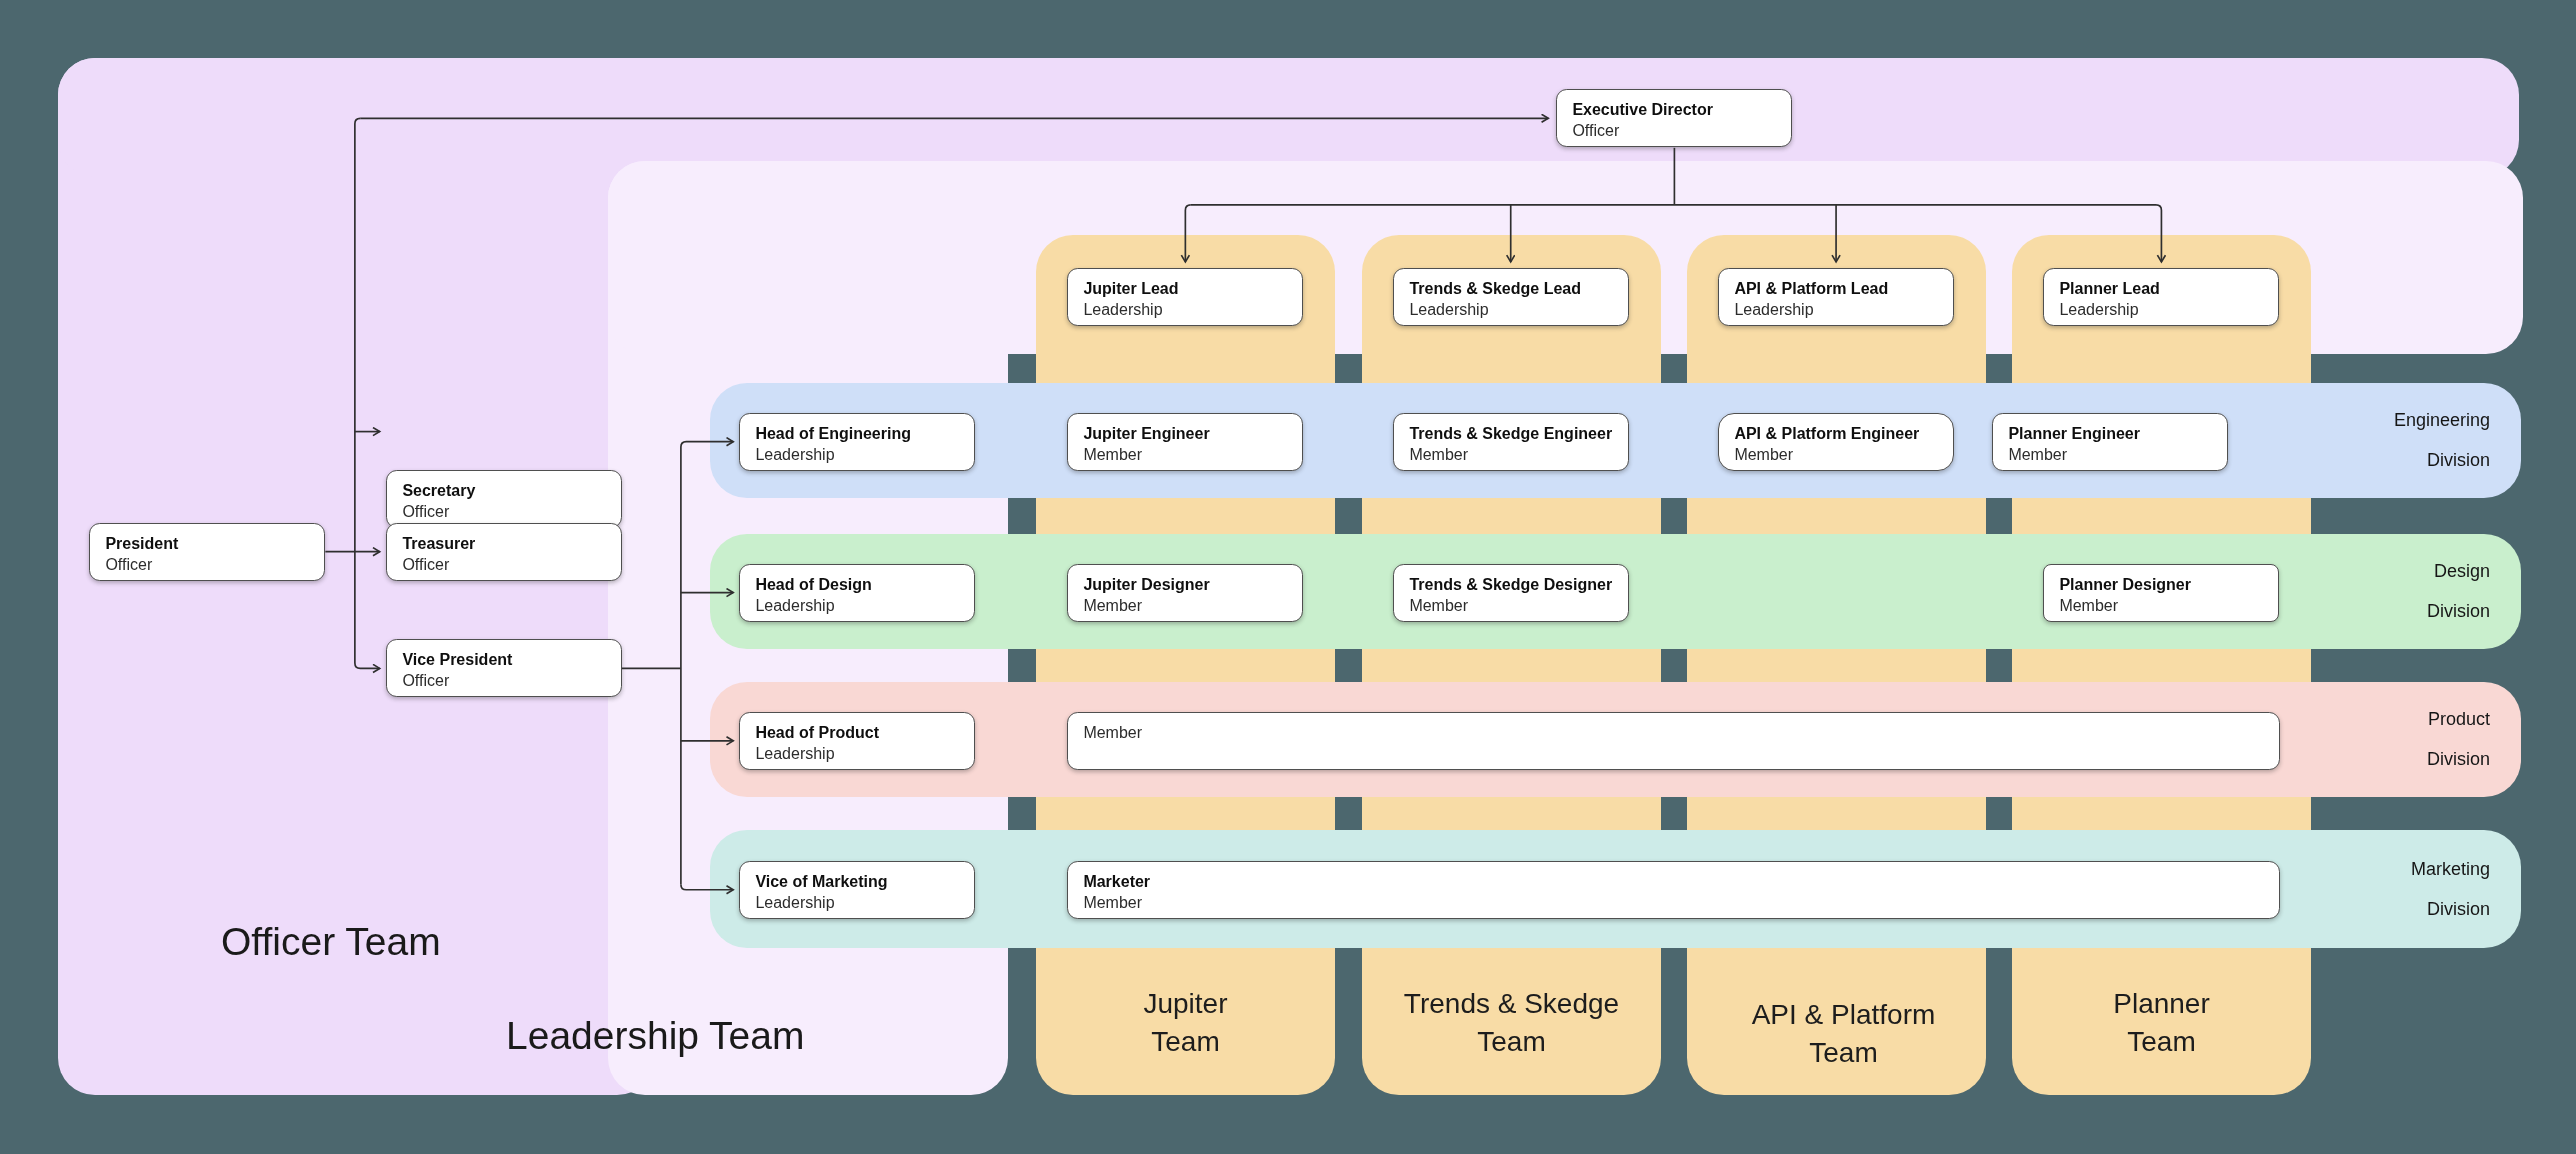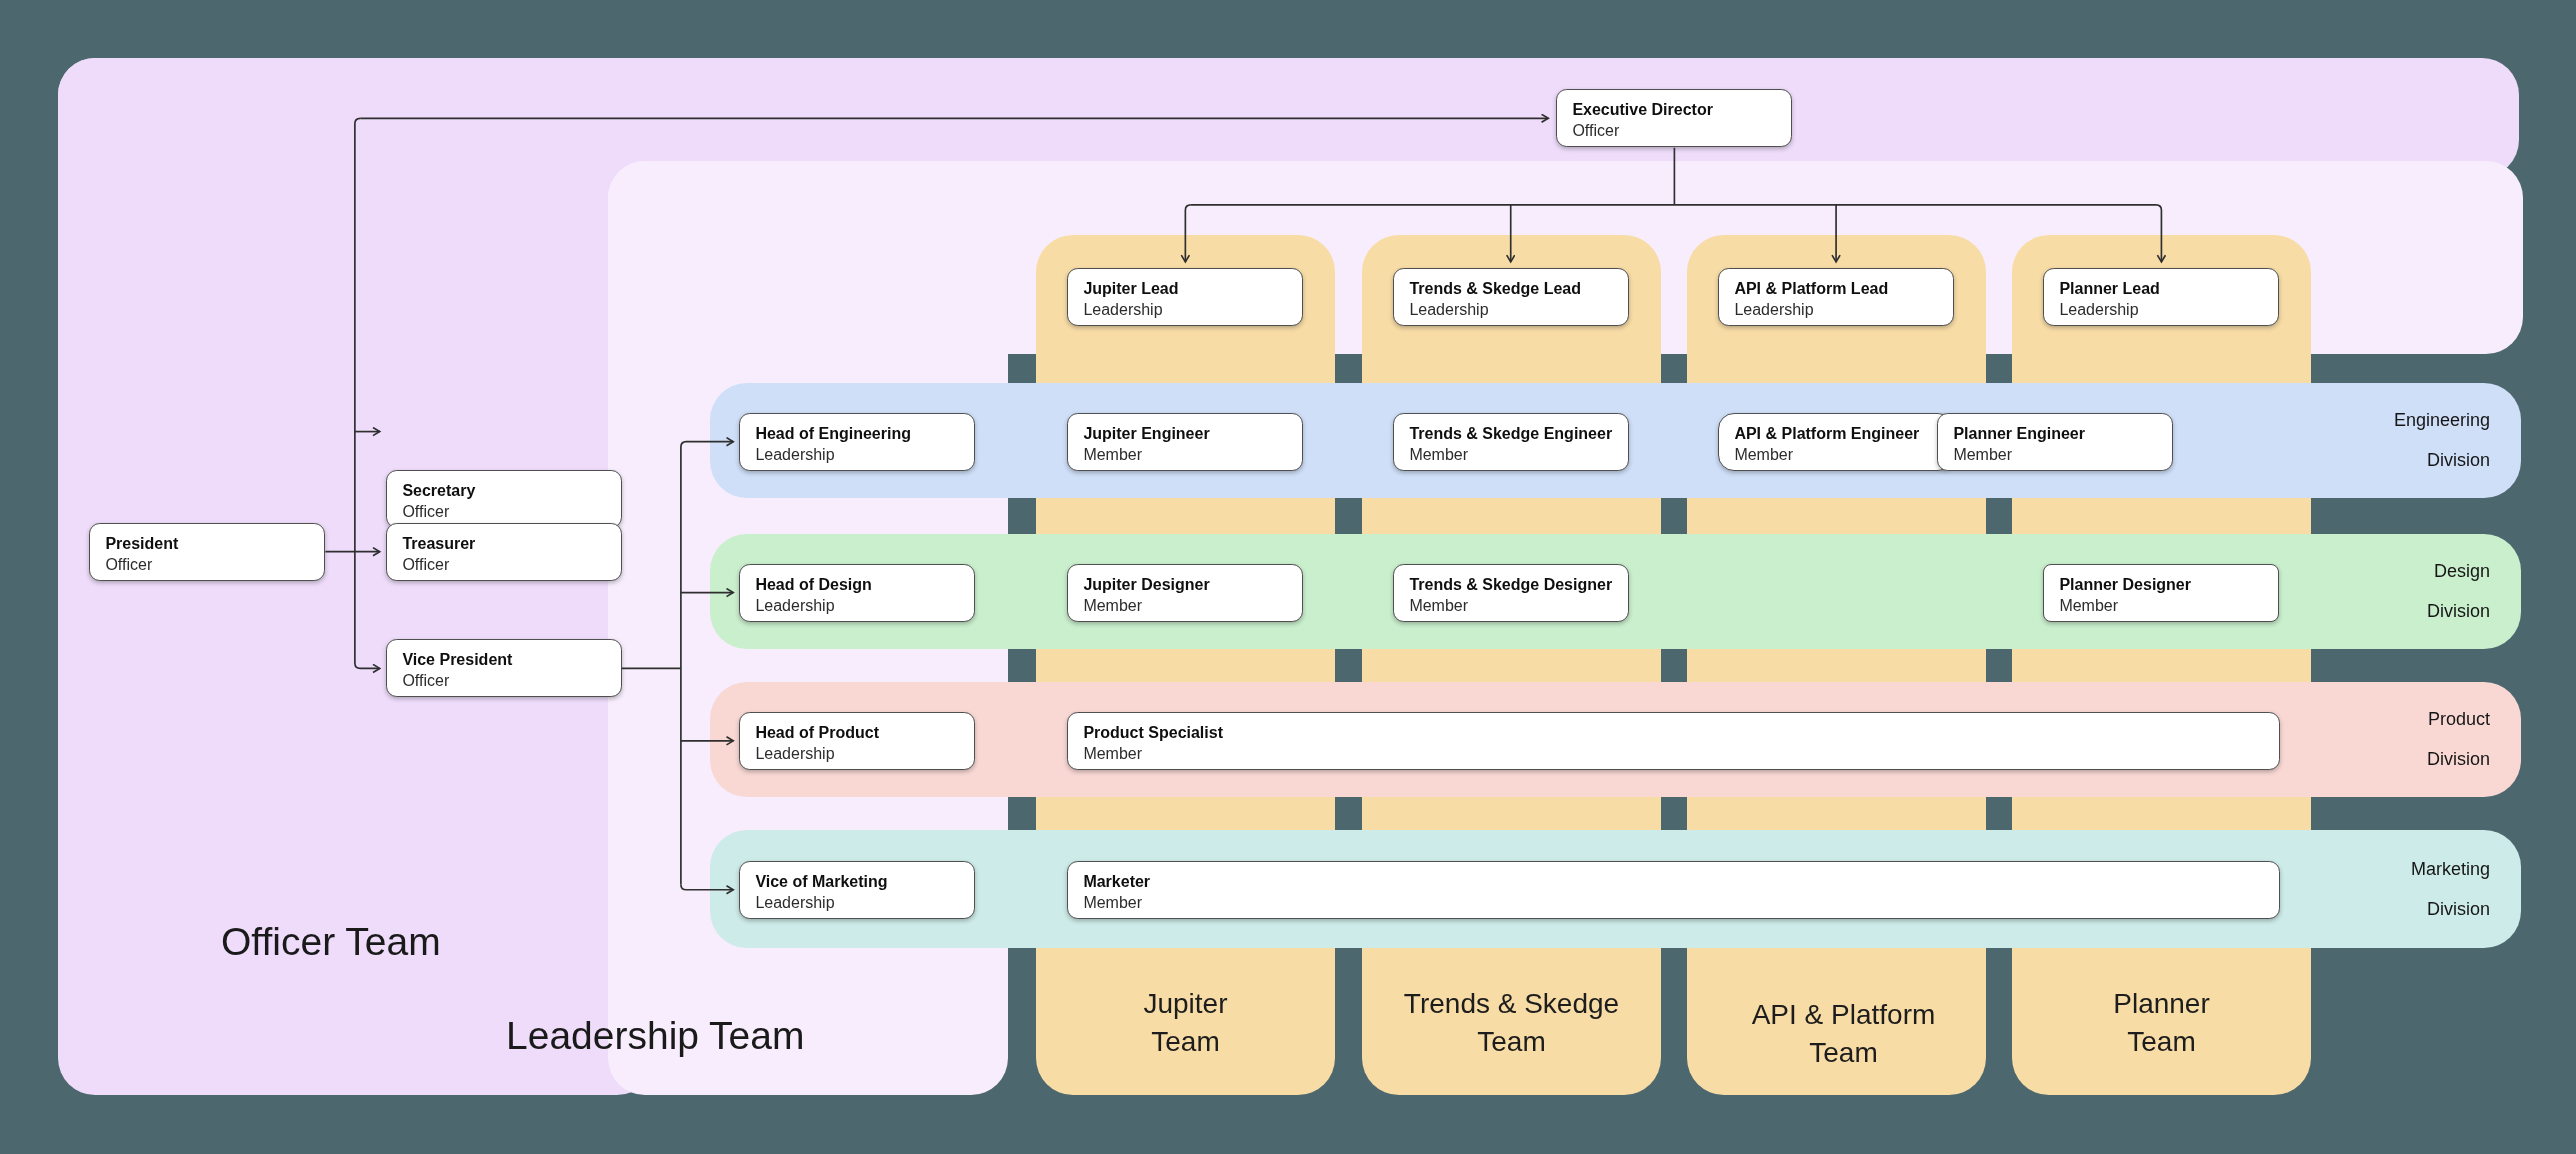--- a/index.html
+++ b/index.html
@@ -124,21 +124,21 @@
     <div class="s">Member</div>
   </div>
   <div class="node" style="left:1393px;top:413px;">
     <div class="t">Trends &amp; Skedge Engineer</div>
     <div class="s">Member</div>
   </div>
   <div class="node" style="left:1718px;top:413px;border-radius:16px;">
     <div class="t">API &amp; Platform Engineer</div>
     <div class="s">Member</div>
   </div>
-  <div class="node" style="left:1937px;top:413px;">
+  <div class="node" style="left:1992px;top:413px;">
     <div class="t">Planner Engineer</div>
     <div class="s">Member</div>
   </div>
 
   <div class="node" style="left:739px;top:564px;">
     <div class="t">Head of Design</div>
     <div class="s">Leadership</div>
   </div>
   <div class="node" style="left:1067px;top:564px;">
     <div class="t">Jupiter Designer</div>
@@ -151,21 +151,20 @@
   <div class="node" style="left:2043px;top:564px;border-radius:8px;">
     <div class="t">Planner Designer</div>
     <div class="s">Member</div>
   </div>
 
   <div class="node" style="left:739px;top:712px;">
     <div class="t">Head of Product</div>
     <div class="s">Leadership</div>
   </div>
   <div class="node wide" style="left:1067px;top:712px;">
-    <div class="t">Product Specialist</div>
     <div class="s">Member</div>
   </div>
 
   <div class="node" style="left:739px;top:861px;">
     <div class="t">Vice of Marketing</div>
     <div class="s">Leadership</div>
   </div>
   <div class="node wide" style="left:1067px;top:861px;">
     <div class="t">Marketer</div>
     <div class="s">Member</div>

